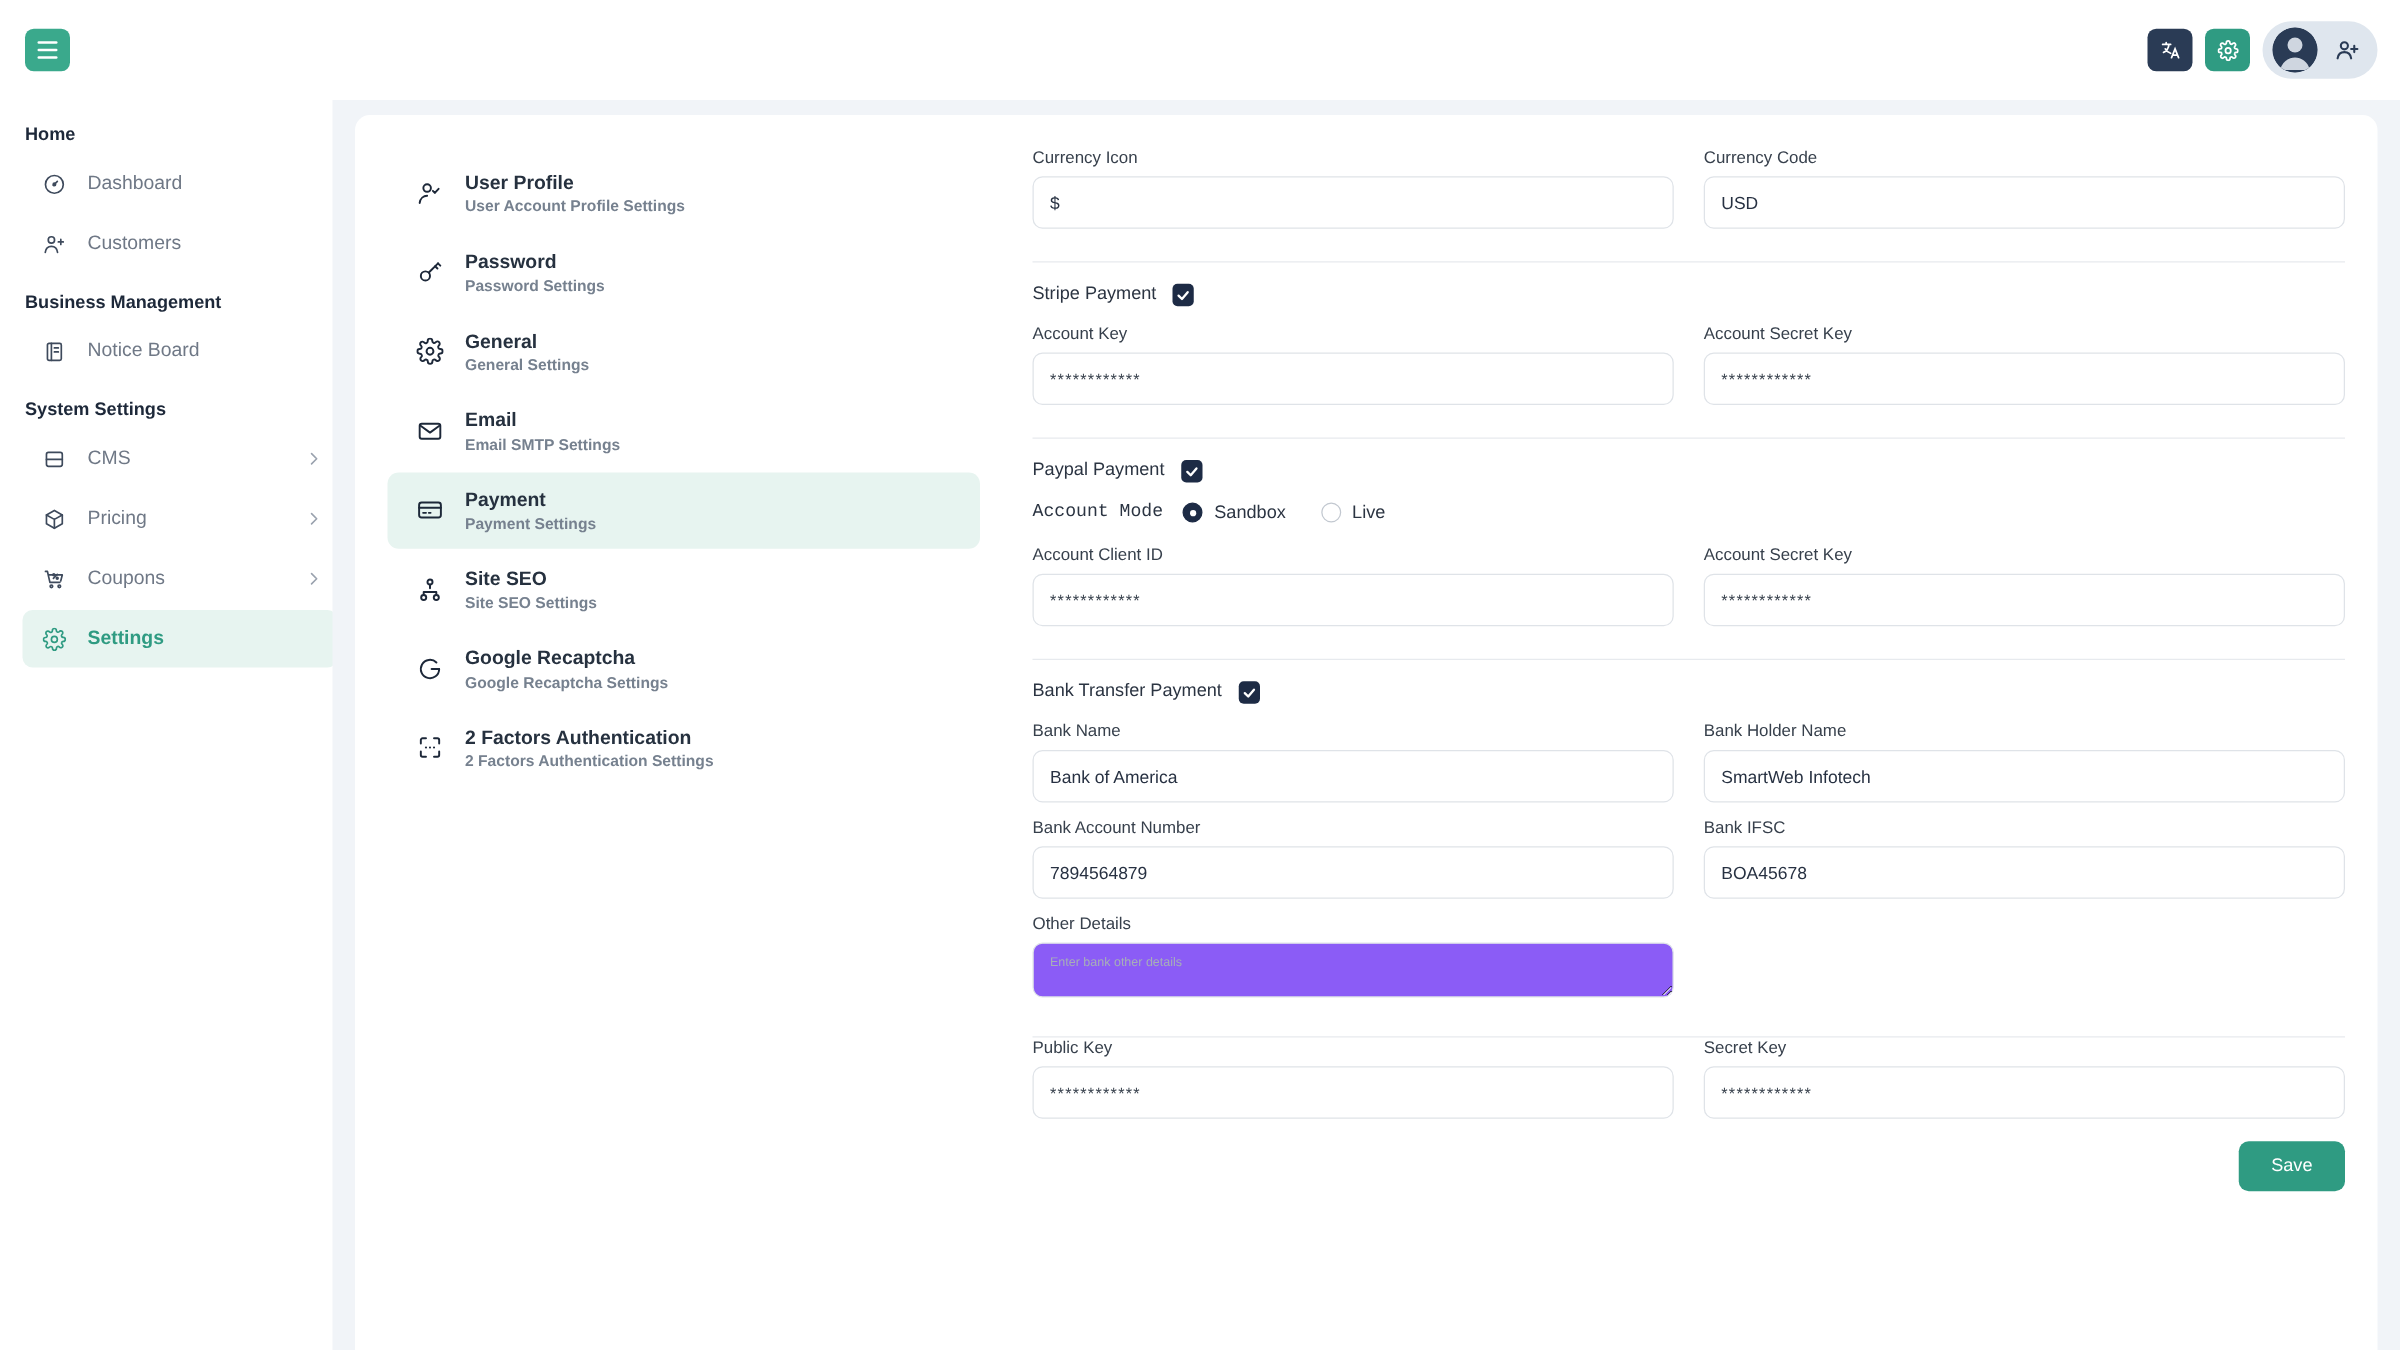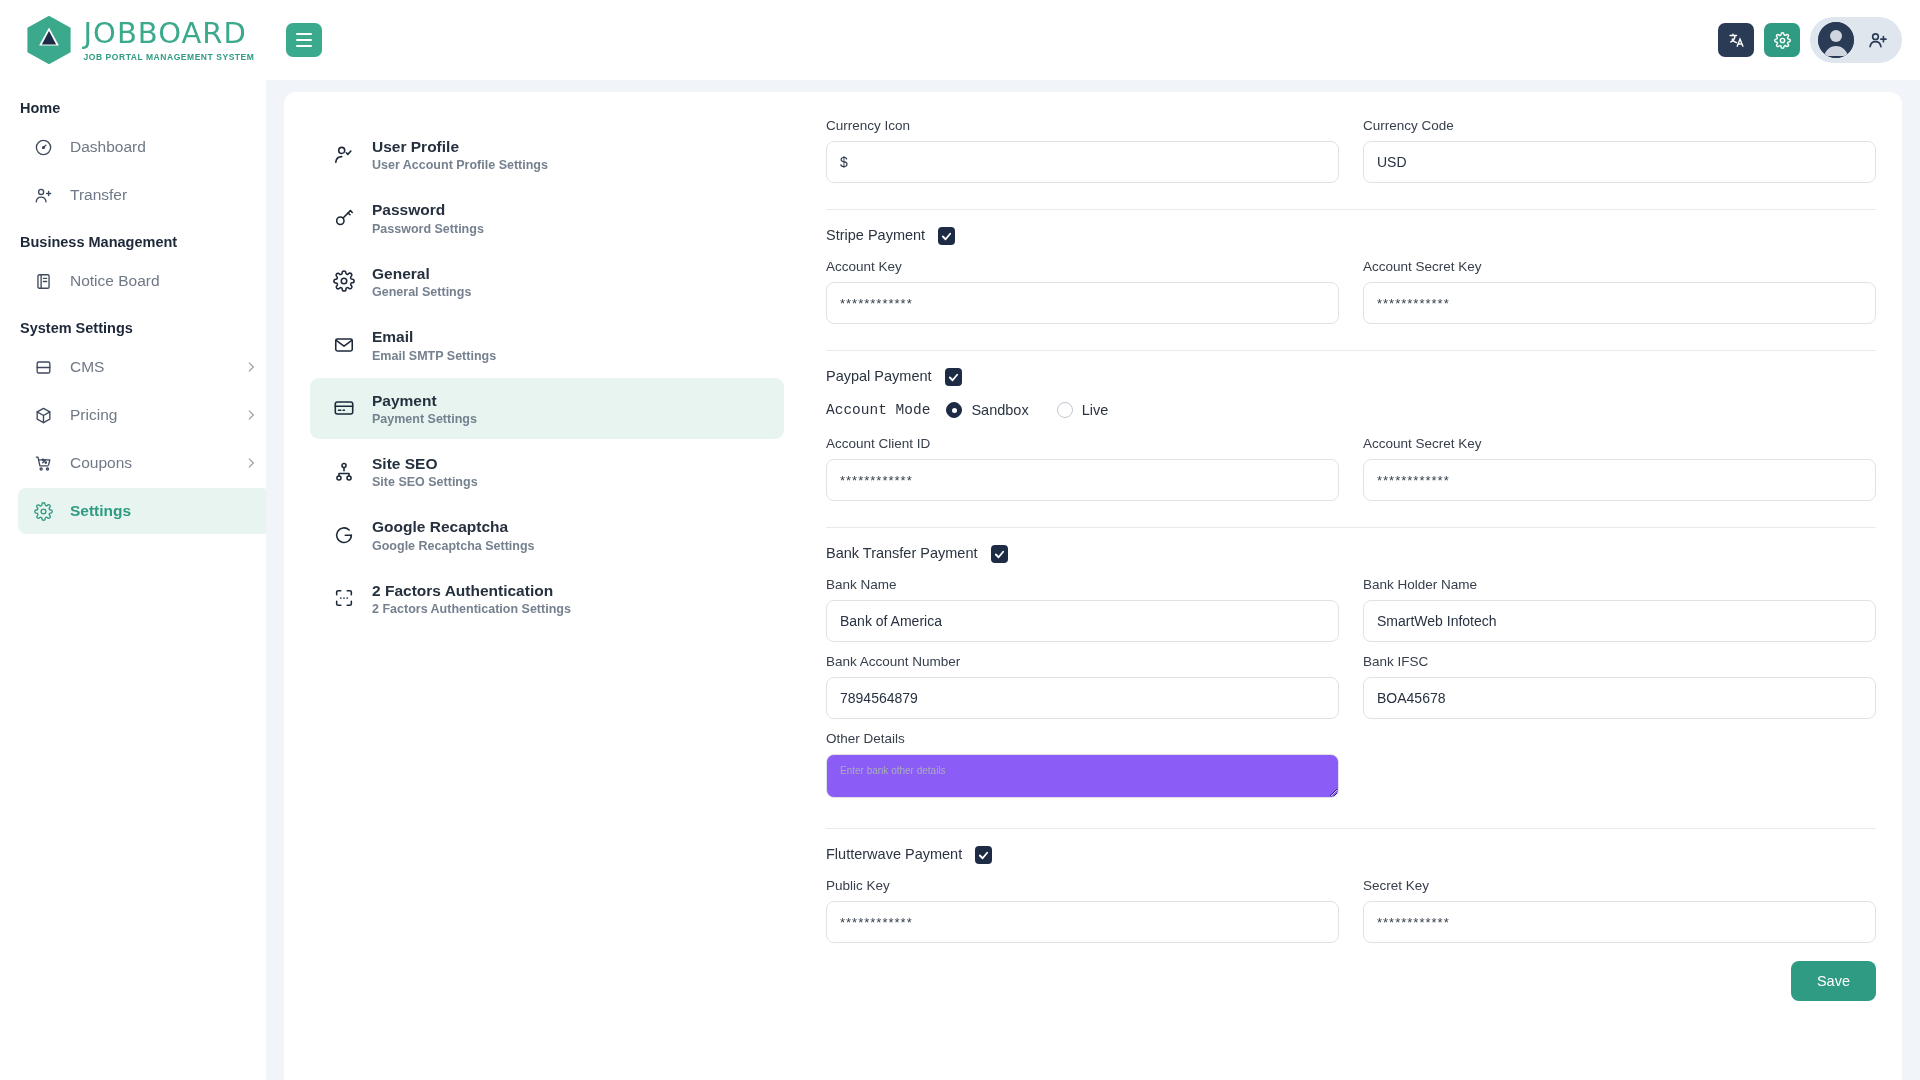--- a/index.html
+++ b/index.html
@@ -190,34 +190,20 @@
     background: #2f9b82; color: #fff; border: none;
     border-radius: 8px; height: 40px; padding: 0 26px;
     font-size: 14.5px; cursor: pointer;
     font-family: "Liberation Sans", sans-serif;
   }
 </style>
 </head>
 <body>
 
 <div class="topbar">
-  <div class="logo-wrap">
-    <svg class="logo-mark" viewBox="0 0 60 60">
-      <polygon points="30,3 54,16.5 54,43.5 30,57 6,43.5 6,16.5" fill="#3aa98c"></polygon>
-      <polygon points="30,3 54,16.5 30,30 6,16.5" fill="#ffffff" opacity="0.0"></polygon>
-      <path d="M30 7 L52 19 L30 31 L8 19 Z" fill="#3aa98c"></path>
-      <polygon points="30,16 41,36 19,36" fill="#ffffff"></polygon>
-      <polygon points="30,20 38,35 22,35" fill="#1d2b45"></polygon>
-      <path d="M8 19 L8 41 L30 53 L52 41 L52 19 L30 31 Z" fill="#3aa98c" opacity="0"></path>
-    </svg>
-    <div class="logo-text">
-      <div class="logo-title">JOBBOARD</div>
-      <div class="logo-sub">JOB PORTAL MANAGEMENT SYSTEM</div>
-    </div>
-  </div>
 
   <button class="burger">
     <span></span>
     <span></span>
     <span></span>
   </button>
 
   <div class="topbar-right">
     <div class="icon-btn">
       <svg width="17" height="17" viewBox="0 0 24 24" fill="none" stroke="#fff" stroke-width="2" stroke-linecap="round">
@@ -263,21 +249,21 @@
       <span class="si-label">Dashboard</span>
     </div>
     <div class="side-item">
       <span class="si-ico">
         <svg xmlns="http://www.w3.org/2000/svg" width="19" height="19" viewBox="0 0 24 24" fill="none" stroke="currentColor" stroke-width="1.7" stroke-linecap="round" stroke-linejoin="round">
           <circle cx="9" cy="7.5" r="3.2"></circle>
           <path d="M2.8 20c.5-4 3.2-6 6.2-6s5.7 2 6.2 6"></path>
           <path d="M18.5 7v5M16 9.5h5"></path>
         </svg>
       </span>
-      <span class="si-label">Transfer</span>
+      <span class="si-label">Customers</span>
     </div>
     <div class="side-section">Business Management</div>
     <div class="side-item">
       <span class="si-ico">
         <svg xmlns="http://www.w3.org/2000/svg" width="19" height="19" viewBox="0 0 24 24" fill="none" stroke="currentColor" stroke-width="1.7" stroke-linecap="round" stroke-linejoin="round">
           <rect x="5" y="3.5" width="14" height="17" rx="1.6"></rect>
           <path d="M9 3.5v17"></path>
           <path d="M12 8h4M12 12h4"></path>
         </svg>
       </span>
@@ -552,28 +538,20 @@
       <div class="frow">
         <div class="fcol">
           <label class="flabel">Other Details</label>
           <textarea class="ftextarea" placeholder="Enter bank other details" style=""></textarea>
         </div>
         <div class="fcol"></div>
       </div>
 
       <div class="hr"></div>
 
-      <div class="toggle-row">
-        <span class="toggle-label">Flutterwave Payment</span>
-        <span class="cbx">
-          <svg width="11" height="11" viewBox="0 0 24 24" fill="none" stroke="#fff" stroke-width="4" stroke-linecap="round" stroke-linejoin="round">
-              <path d="M4 12l6 6L20 6"></path>
-            </svg>
-        </span>
-      </div>
       <div class="frow">
         <div class="fcol">
           <label class="flabel">Public Key</label>
           <input class="finput mask" value="************" style="">
         </div>
         <div class="fcol">
           <label class="flabel">Secret Key</label>
           <input class="finput mask" value="************" style="">
         </div>
       </div>

